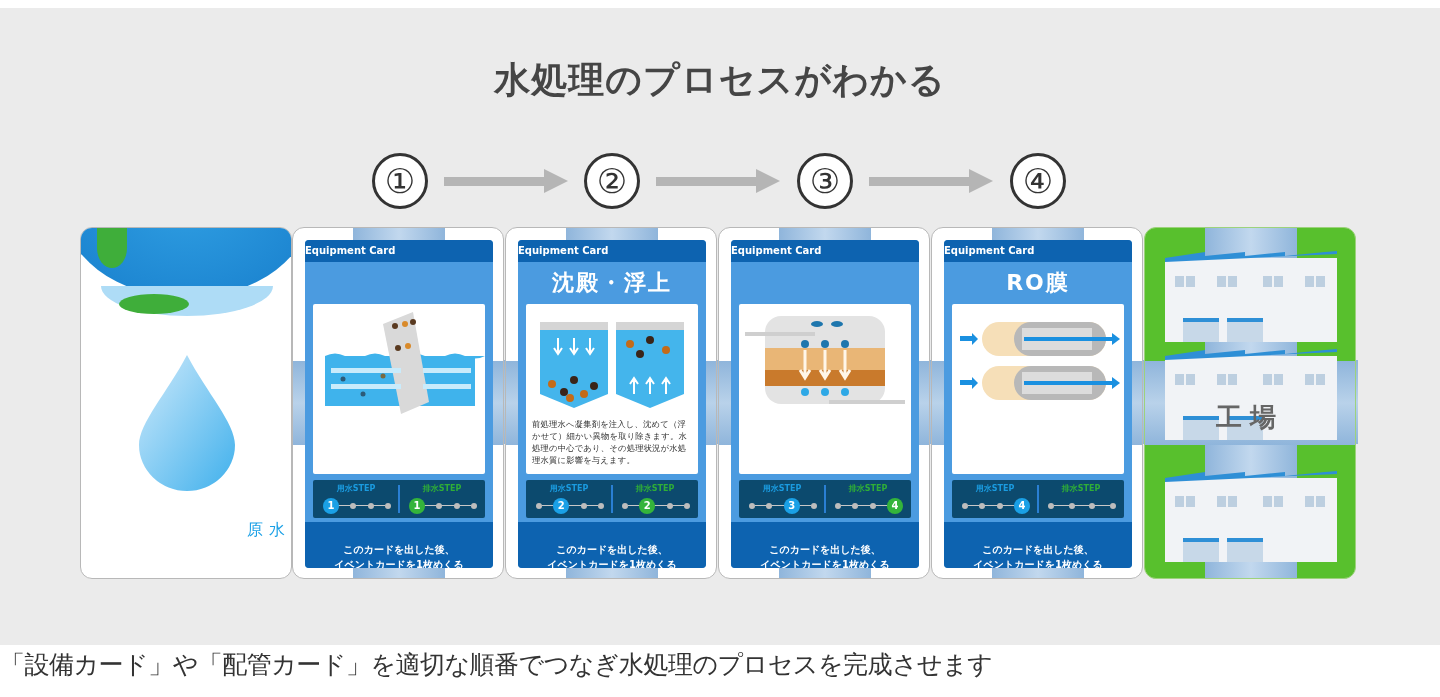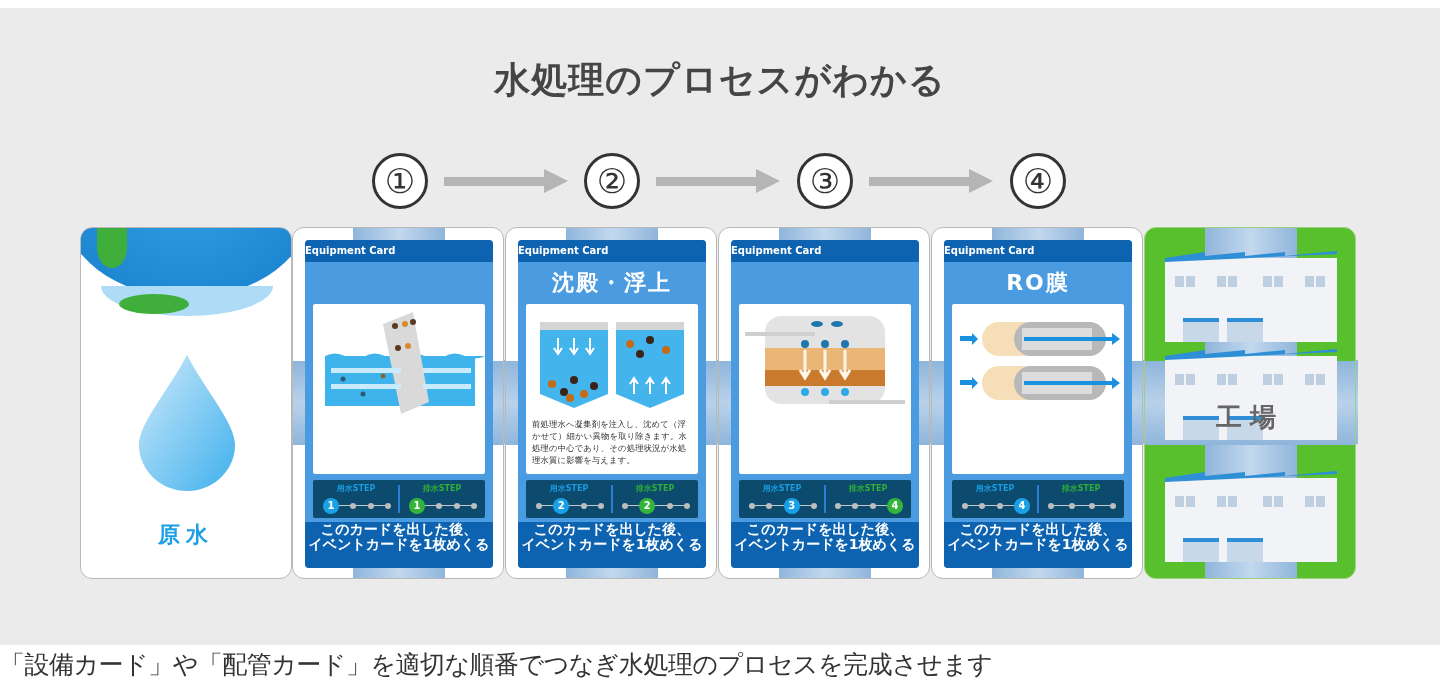--- a/index.html
+++ b/index.html
@@ -40,29 +40,29 @@
     .st-label { position: absolute; top: 3px; left: 0; right: 0; text-align: center; font-size: 8px; font-weight: bold; }
     .st-col.use .st-label { color: #1a9be0; }
     .st-col.drain .st-label { color: #2fae37; }
     .st-track { position: absolute; left: 10px; right: 8px; top: 18px; height: 16px; display: flex; align-items: center; justify-content: space-between; }
     .st-track .line { position: absolute; left: 6px; right: 6px; top: 7px; height: 1px; background: #c8c8c8; }
     .st-dot { position: relative; width: 6px; height: 6px; border-radius: 50%; background: #bdbdbd; z-index: 1; }
     .st-dot.on { width: 16px; height: 16px; color: #fff; font-size: 10px; font-weight: bold; text-align: center; line-height: 16px; }
     .st-col.use .st-dot.on { background: #1aa0e6; }
     .st-col.drain .st-dot.on { background: #34b43b; }
 
-    .eq-foot { position: absolute; left: 0; bottom: 0; width: 188px; height: 46px; background: #0d63b0; color: #fff; text-align: center; font-size: 14px; line-height: 15px; font-weight: bold; padding-top: 0; }
+    .eq-foot { position: absolute; left: 0; bottom: 0; width: 188px; height: 46px; background: #0d63b0; color: #fff; text-align: center; font-size: 10px; line-height: 15px; font-weight: bold; padding-top: 20px; }
 
     
     .raw .earth { position: absolute; left: -20px; top: -90px; width: 252px; height: 160px; background: radial-gradient(ellipse at 50% 40%, #2f9ee2 0%, #1e87d2 70%, #1778c4 100%); border-radius: 0 0 50% 50% / 0 0 60% 60%; }
     .raw .earth-rim { position: absolute; left: 20px; top: 58px; width: 172px; height: 30px; background: #aedcf6; border-radius: 0 0 50% 50% / 0 0 100% 100%; }
     .raw .land1 { position: absolute; left: 16px; top: 0px; width: 30px; height: 40px; background: #3fae3a; border-radius: 0 0 50% 50%; }
     .raw .land2 { position: absolute; left: 38px; top: 66px; width: 70px; height: 20px; background: #3fae3a; border-radius: 50%; }
     .raw .drop { position: absolute; left: 56px; top: 125px; width: 100px; height: 140px; }
-    .raw .label { position: absolute; left: 0; right: 0; top: 292px; text-align: center; font-size: 22px; font-weight: bold; color: #1aa0e6; letter-spacing: 6px; }
+    .raw .label { position: absolute; left: 0; right: 0; top: 292px; text-align: right; font-size: 16px; font-weight: normal; color: #1aa0e6; letter-spacing: 6px; }
 
     
     .factory { background: #58c02d; border-color: #9dd27c; }
     .factory .pipe-v { background: linear-gradient(90deg, #8fb5db 0%, #c2d8ee 50%, #8fb5db 100%); }
     .bldg { position: absolute; left: 20px; width: 172px; height: 84px; background: #f1f3f6; }
     .bldg .roof { position: absolute; left: 0; top: -8px; width: 172px; height: 12px; }
     .bldg .win { position: absolute; top: 18px; width: 20px; height: 11px; background: repeating-linear-gradient(90deg, #bdcfe0 0 9px, transparent 9px 11px); }
     .bldg .door { position: absolute; bottom: 0; width: 36px; height: 24px; background: linear-gradient(180deg, #2e8fd6 0 4px, #c7d8e8 4px); }
     .factory .label { position: absolute; left: 0; right: 0; top: 160px; text-align: center; font-size: 26px; font-weight: bold; color: #666; letter-spacing: 8px; margin-top: 12px; }
 

